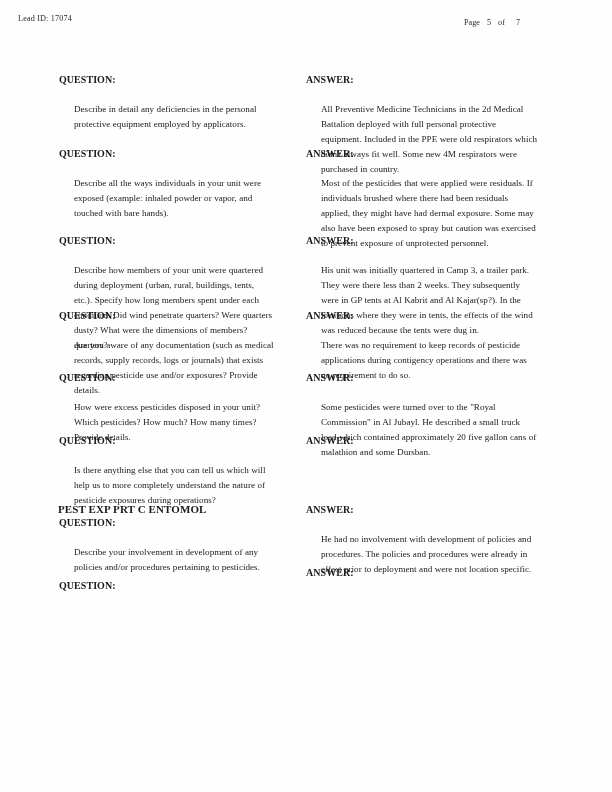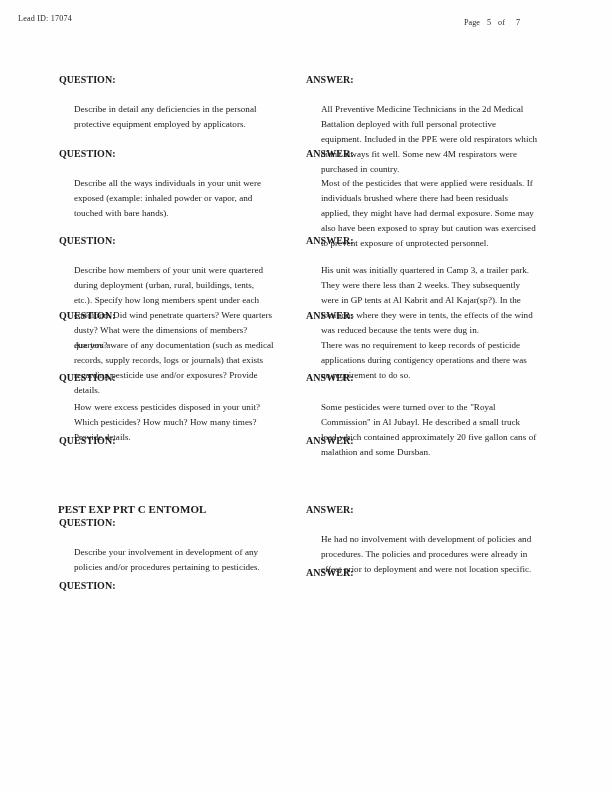--- a/index.html
+++ b/index.html
@@ -168,20 +168,21 @@
       </div>
       <div class="col-a">
         <p class="qa-label">ANSWER:</p>
         <p class="qa-body">Some pesticides were turned over to the "Royal Commission" in Al Jubayl.  He described a small truck load which contained approximately 20 five gallon cans of malathion and some Dursban.</p>
       </div>
     </div>
 
     <div class="qa-row" style="top:361px;">
       <div class="col-q">
         <p class="qa-label">QUESTION:</p>
+        <p class="qa-body">Is there anything else that you can tell us which will help us to more completely understand the nature of pesticide exposures during operations?</p>
       </div>
       <div class="col-a">
         <p class="qa-label">ANSWER:</p>
         <p class="qa-body empty"></p>
       </div>
     </div>
 
     <div class="section-heading" style="top:429px;">PEST EXP PRT C ENTOMOL</div>
 
     <div class="qa-row" style="top:443px;">

